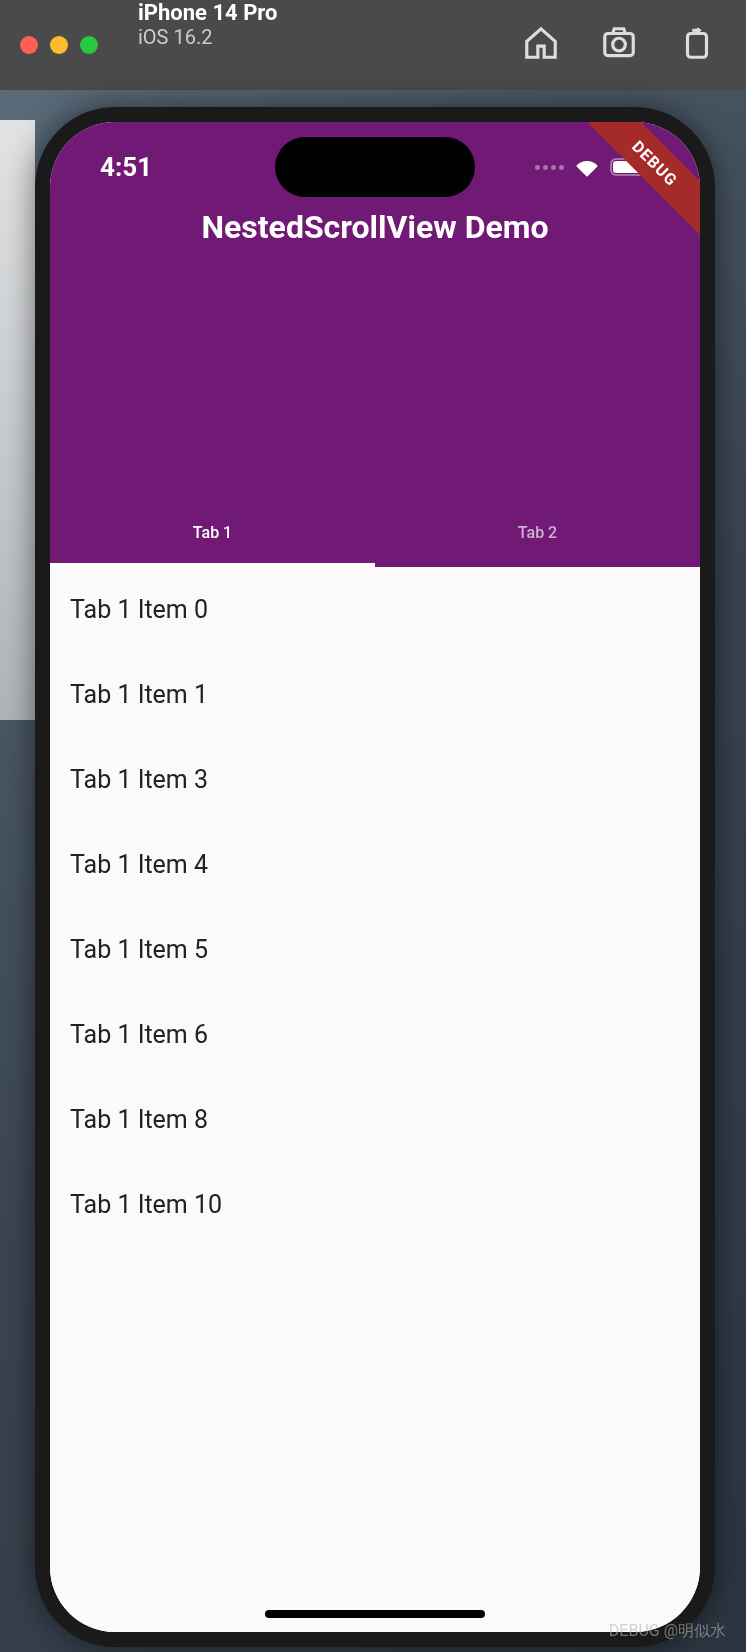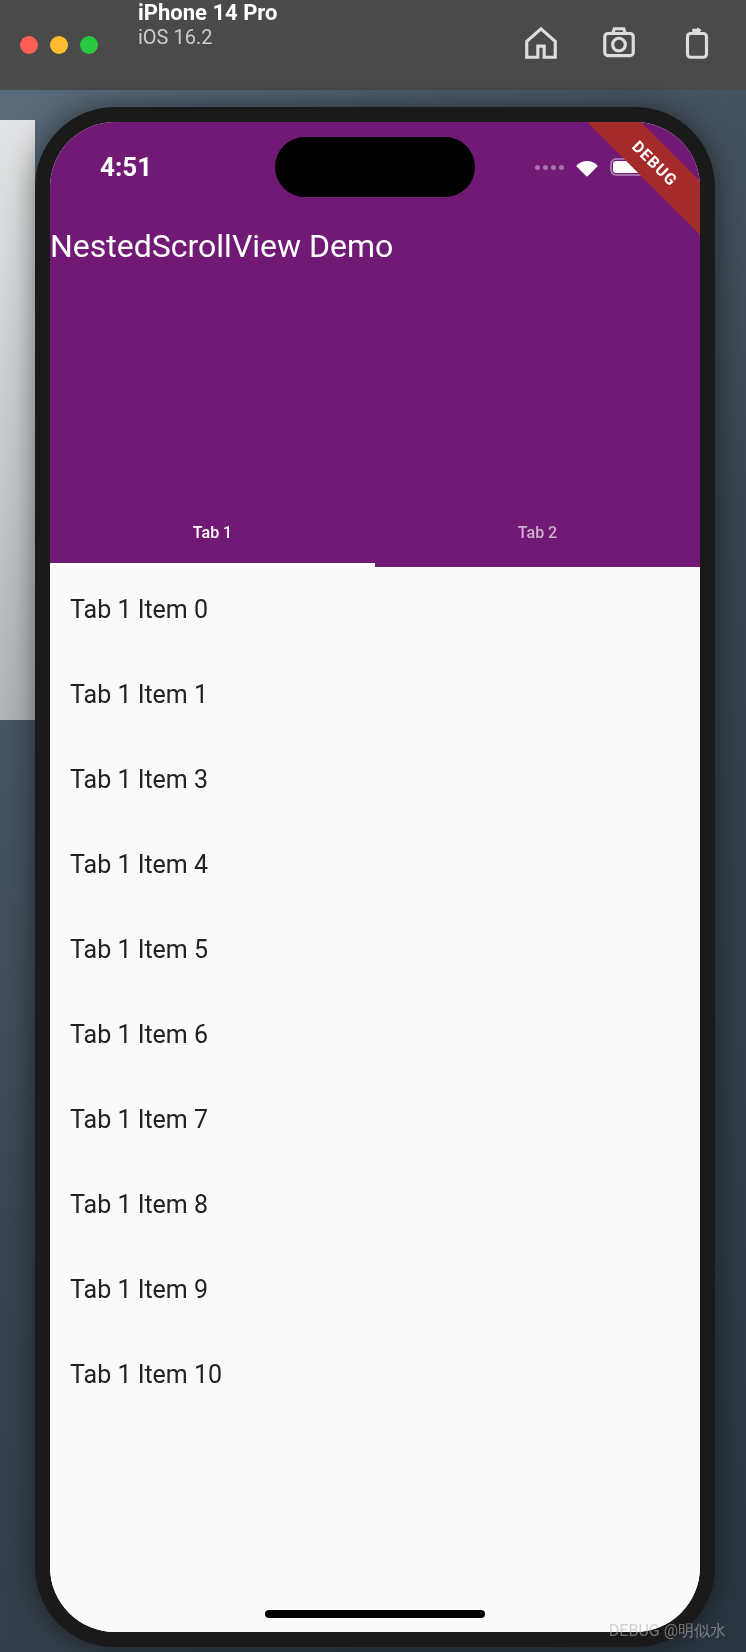--- a/index.html
+++ b/index.html
@@ -175,23 +175,24 @@
     
     
     .app-header {
       background: #701a75;
       height: 445px;
       color: white;
       padding-top: 60px;
       position: relative;
     }
     .app-title {
+      text-align: center;
       font-size: 32px;
-      font-weight: 400;
-      margin-top: 45px;
+      font-weight: 700;
+      margin-top: 26px;
     }
     
     
     .tab-bar {
       position: absolute;
       bottom: 0;
       left: 0;
       right: 0;
       height: 70px;
       display: flex;
@@ -341,23 +342,21 @@
       </div>
     </div>
 
     <div class="list">
       <div class="list-item">Tab 1 Item 0</div>
       <div class="list-item">Tab 1 Item 1</div>
       <div class="list-item">Tab 1 Item 3</div>
       <div class="list-item">Tab 1 Item 4</div>
       <div class="list-item">Tab 1 Item 5</div>
       <div class="list-item">Tab 1 Item 6</div>
-      <div class="list-item">Tab 1 Item 7</div>
       <div class="list-item">Tab 1 Item 8</div>
-      <div class="list-item">Tab 1 Item 9</div>
       <div class="list-item">Tab 1 Item 10</div>
     </div>
 
     <div class="home-indicator"></div>
 
   </div>
 </div>
 
 <div class="watermark">DEBUG @明似水</div>
 

